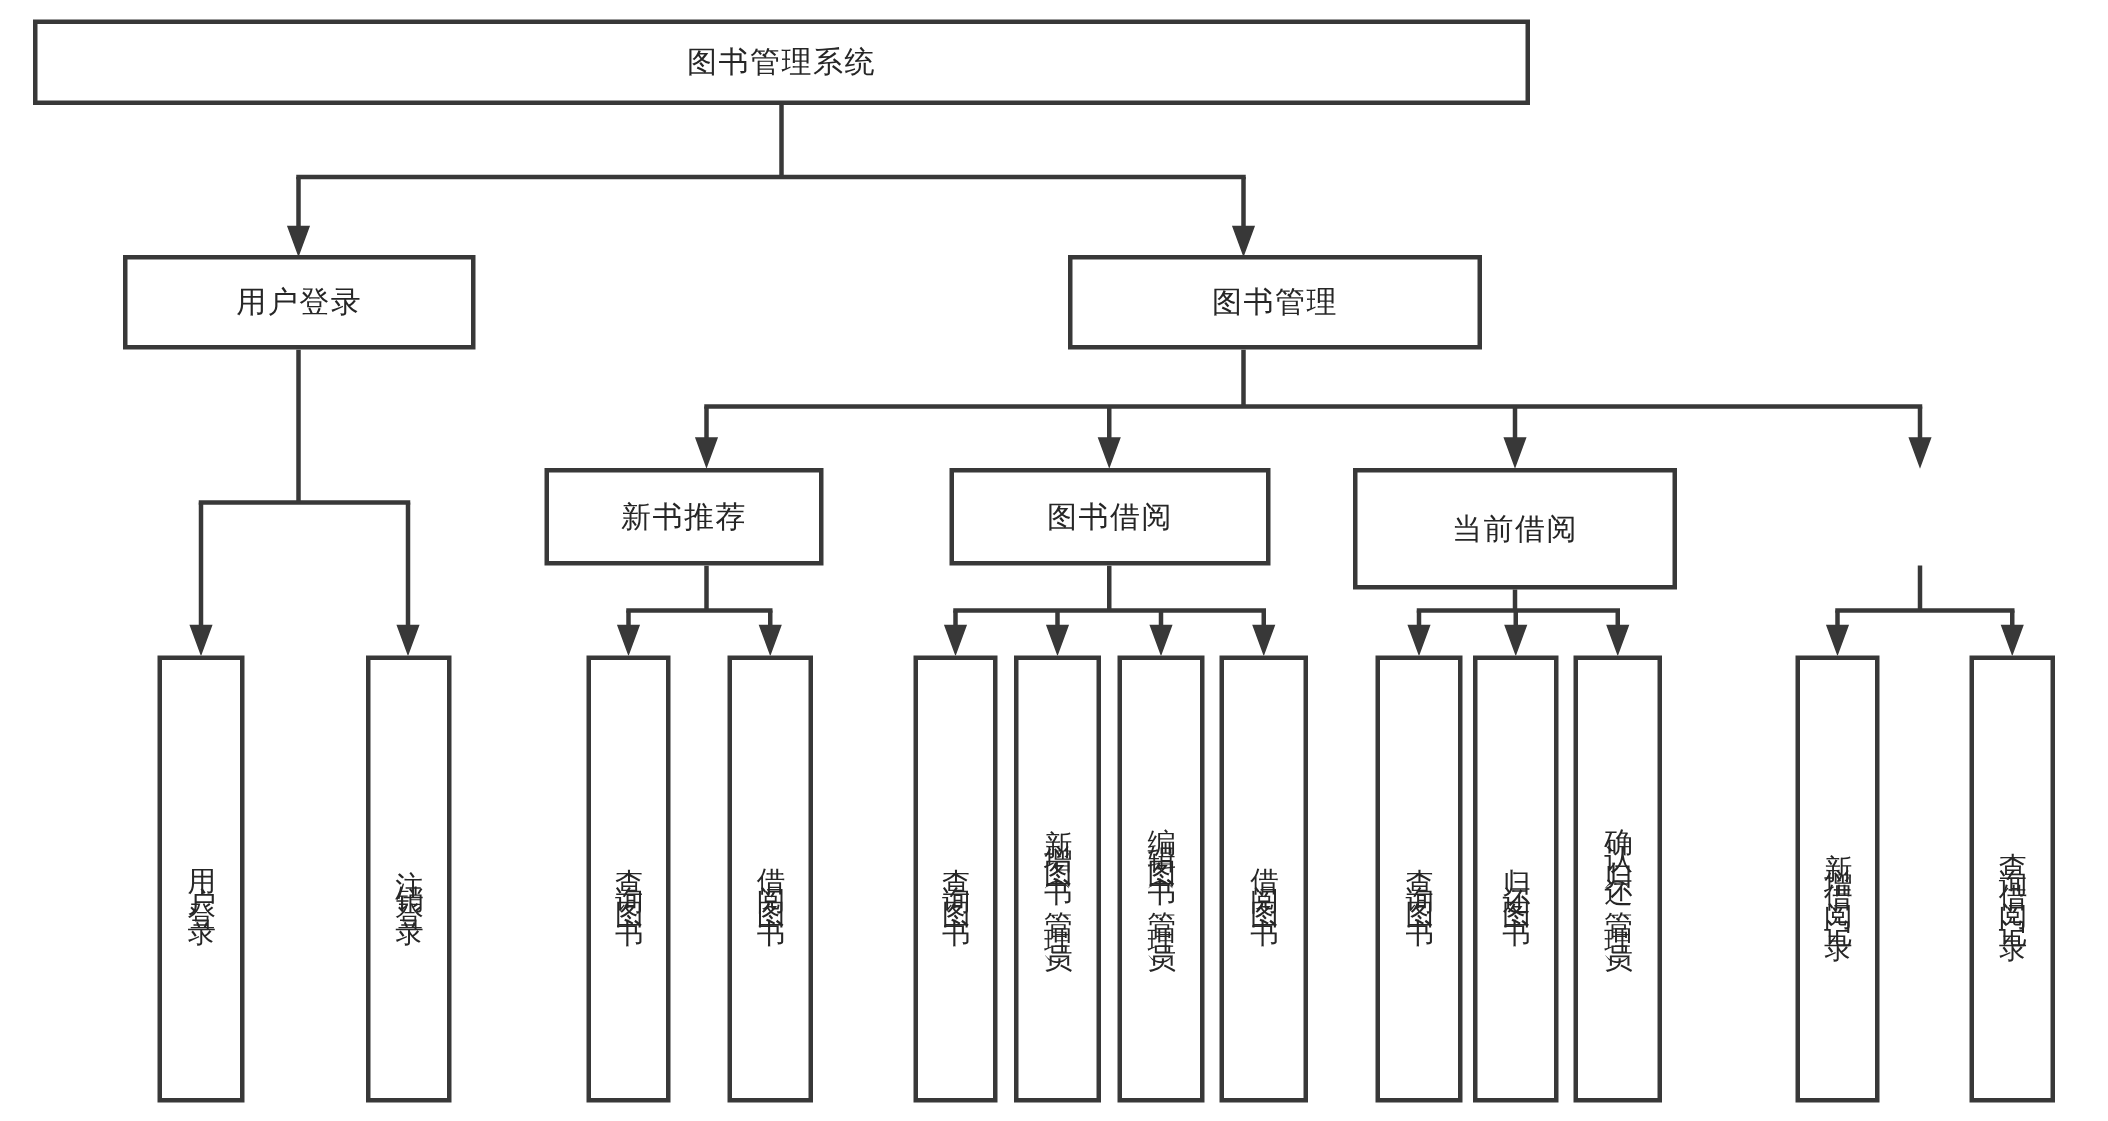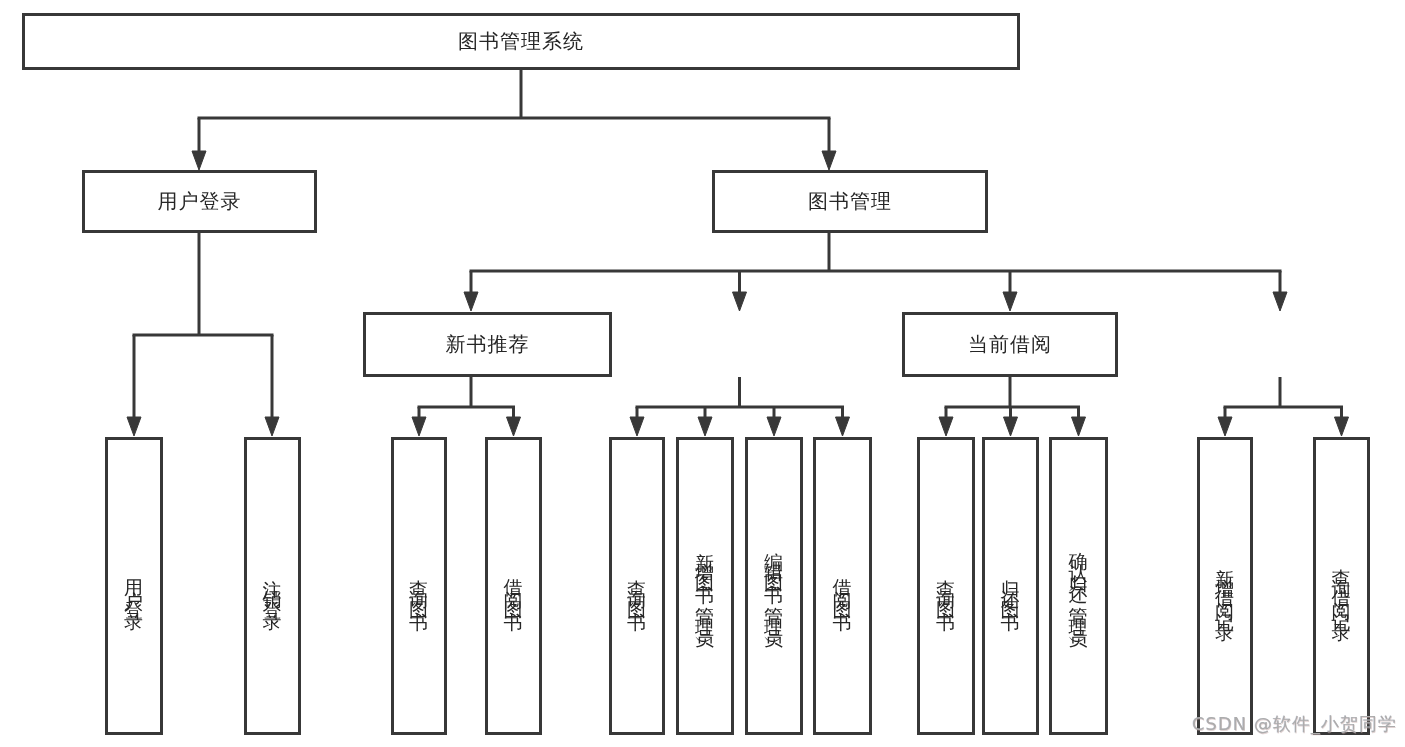--- a/index.html
+++ b/index.html
@@ -131,24 +131,27 @@
     <span class="hlabel">图书管理系统</span>
   </div>
 
   <div class="node" style="left:82px;top:170px;width:235px;height:63px">
     <span class="hlabel">用户登录</span>
   </div>
   <div class="node" style="left:712px;top:170px;width:276px;height:63px">
     <span class="hlabel">图书管理</span>
   </div>
 
-  <div class="node" style="left:363px;top:312px;width:249px;height:65px">
+  <div class="node" style="left:363px;top:312px;width:186px;height:65px">
     <span class="hlabel">新书推荐</span>
   </div>
-  <div class="node" style="left:902px;top:312px;width:216px;height:65px">
+  <div class="node" style="left:633px;top:312px;width:214px;height:65px">
+    <span class="hlabel">图书借阅</span>
+  </div>
+  <div class="node" style="left:902px;top:312px;width:216px;height:81px">
     <span class="hlabel">当前借阅</span>
   </div>
 
   <div class="node" style="left:105px;top:437px;width:58px;height:298px">
     <span class="vlabel">用户登录</span>
   </div>
   <div class="node" style="left:244px;top:437px;width:57px;height:298px">
     <span class="vlabel">注销登录</span>
   </div>
   <div class="node" style="left:391px;top:437px;width:56px;height:298px">
@@ -178,15 +181,14 @@
   <div class="node" style="left:1049px;top:437px;width:59px;height:298px">
     <span class="vlabel">确认归还（管理员）</span>
   </div>
   <div class="node" style="left:1197px;top:437px;width:56px;height:298px">
     <span class="vlabel">新增借阅记录</span>
   </div>
   <div class="node" style="left:1313px;top:437px;width:57px;height:298px">
     <span class="vlabel">查询借阅记录</span>
   </div>
 
-  <div class="watermark">CSDN @软件_小贺同学</div>
 
 </div>
 
 </body></html>

